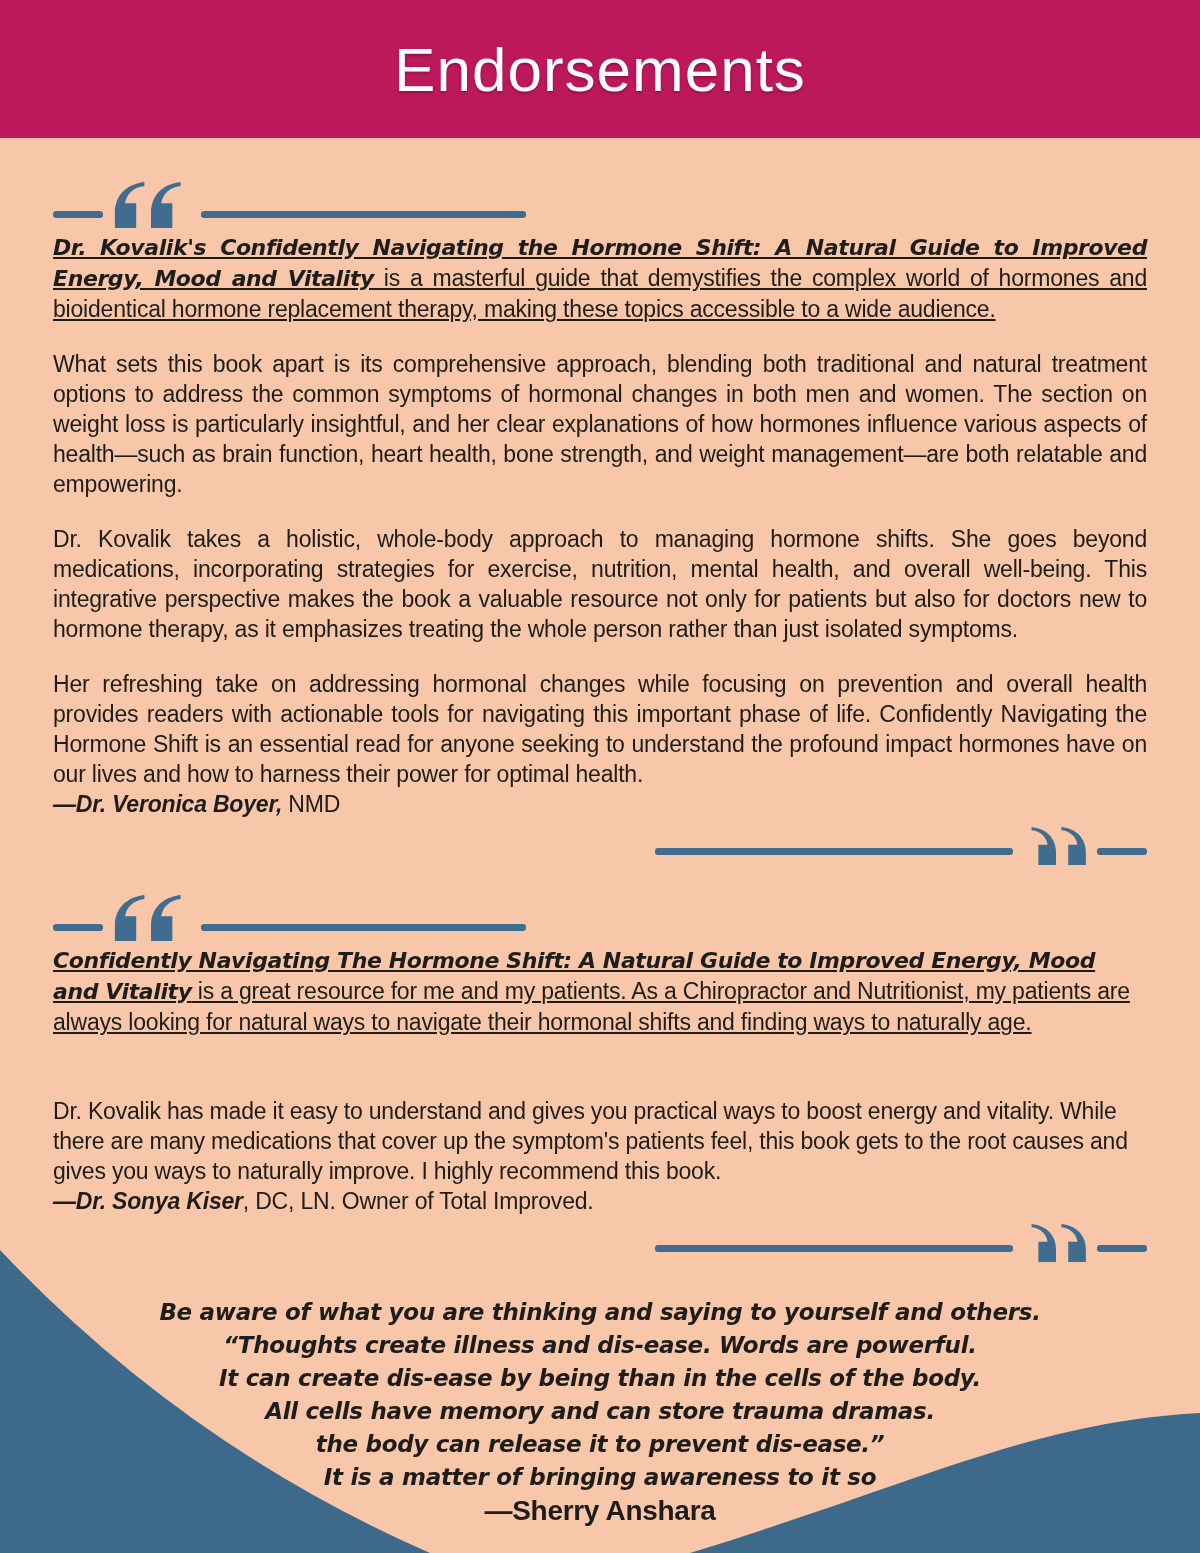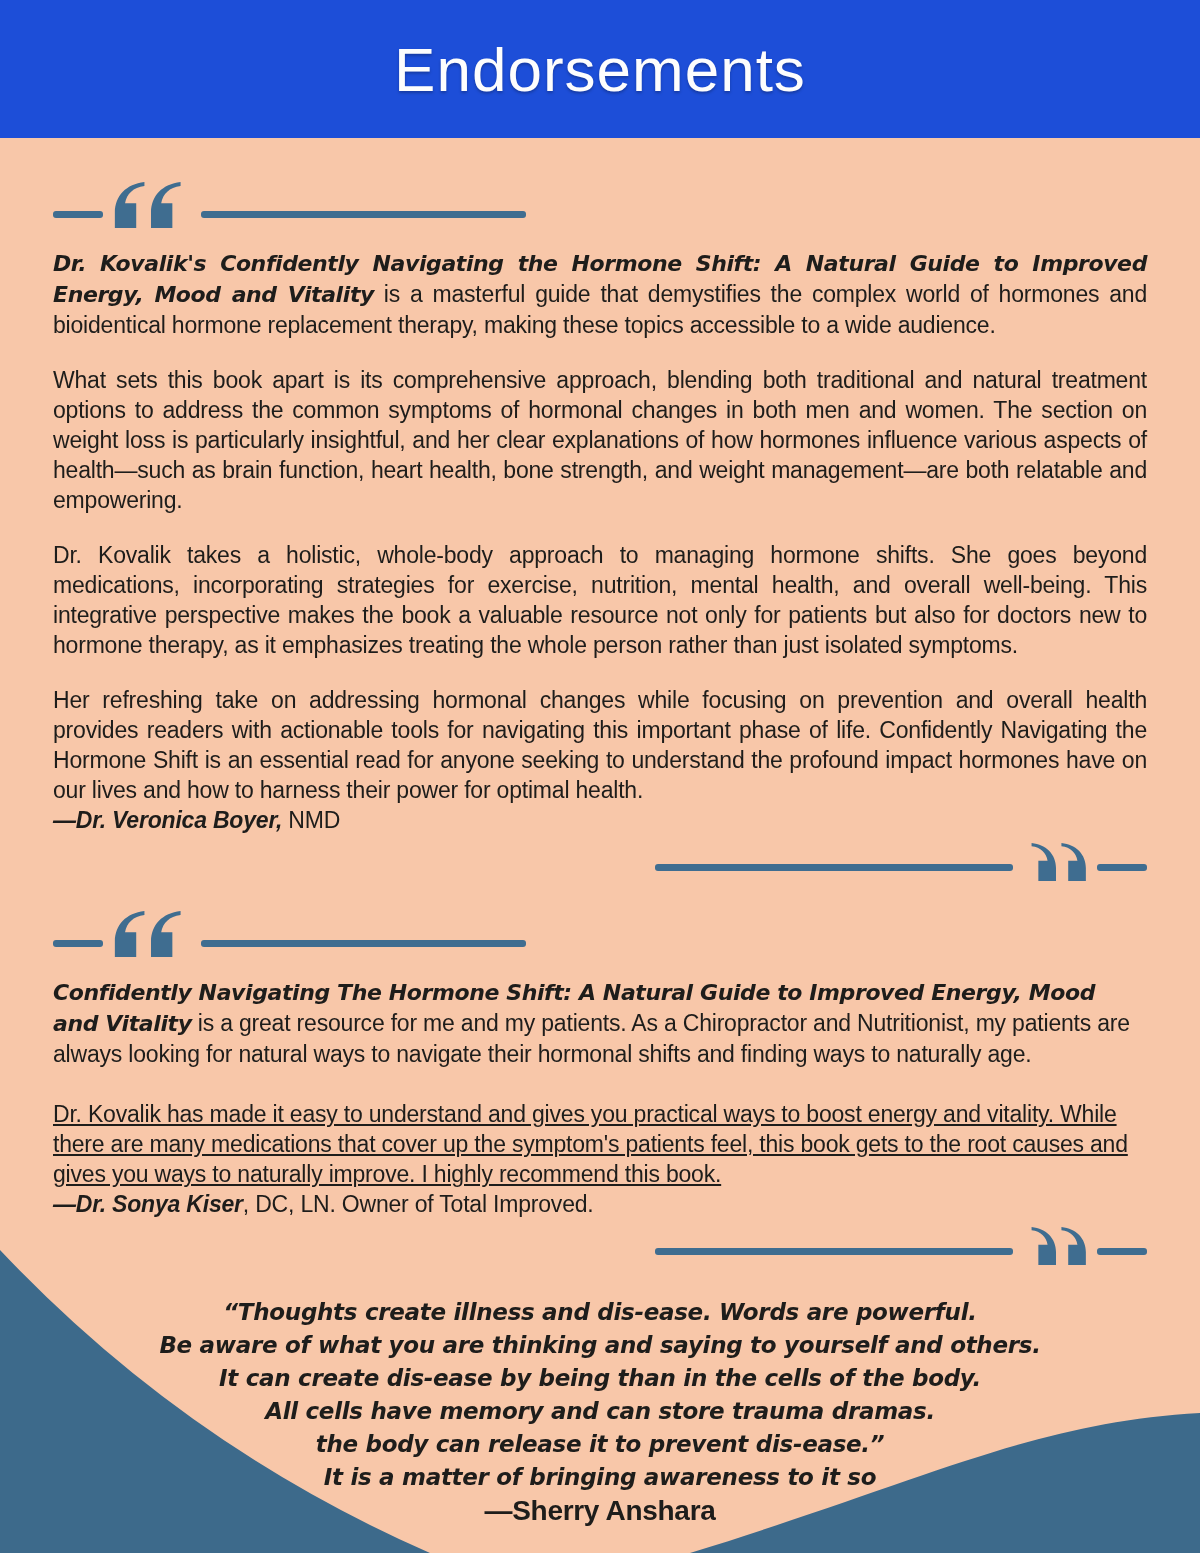--- a/index.html
+++ b/index.html
@@ -9,21 +9,21 @@
     width: 1200px;
     height: 1553px;
     margin: 0 auto;
     background: #f8c7a9;
     overflow: hidden;
     font-family: "Liberation Sans", sans-serif;
     color: #1e1d1b;
   }
   .header {
     height: 138px;
-    background: #1d4ed8;
+    background: #be185d;
     display: flex;
     align-items: center;
     justify-content: center;
   }
   .header h1 {
     font-size: 62px;
     font-weight: 400;
     letter-spacing: 1px;
     color: #fdfdfd;
     text-shadow: 0 2px 3px rgba(0,0,0,0.25);
@@ -47,22 +47,22 @@
   .qmark { display: block; }
   .qmark.flip { transform: scaleX(-1); }
 
   .para {
     font-size: 23px;
     line-height: 30px;
     letter-spacing: -0.2px;
   }
   .just { text-align: justify; }
   .mt { margin-top: 25px; }
-  .mt-first { margin-top: 20px; }
-  .mt-big { margin-top: 30px; text-decoration: underline; }
+  .mt-first { margin-top: 4px; text-decoration: underline; }
+  .mt-big { margin-top: 59px; }
   .lead { font-weight: bold; font-style: italic; font-family: "DejaVu Sans", sans-serif; font-size: 22px; letter-spacing: -0.4px; }
   .attr-bold { font-weight: bold; font-style: italic; }
 
   
   .bottom-quote {
     position: absolute;
     left: 0; right: 0;
     top: 1296px;
     z-index: 3;
     text-align: center;
@@ -143,22 +143,22 @@
       <svg class="qmark flip" width="62" height="38" viewBox="0 0 44 28">
         <path fill="#3f6d90" d="M18,0 C7,1.2 0,8.5 0,18.5 L0,28 L13,28 L13,13 L6.2,13 C7.2,7.2 11.2,3.2 18,2.4 Z"></path>
         <path fill="#3f6d90" d="M40,0 C29,1.2 22,8.5 22,18.5 L22,28 L35,28 L35,13 L28.2,13 C29.2,7.2 33.2,3.2 40,2.4 Z"></path>
       </svg>
       <span class="bar dash"></span>
     </div>
 
   </div>
 
   <div class="bottom-quote">
+    <div>Be aware of what you are thinking and saying to yourself and others.</div>
     <div>“Thoughts create illness and dis-ease. Words are powerful.</div>
-    <div>Be aware of what you are thinking and saying to yourself and others.</div>
     <div>It can create dis-ease by being than in the cells of the body.</div>
     <div>All cells have memory and can store trauma dramas.</div>
     <div>the body can release it to prevent dis-ease.”</div>
     <div>It is a matter of bringing awareness to it so</div>
     <div class="attribution">—Sherry Anshara</div>
   </div>
 
   <svg class="wave" viewBox="0 0 1200 312" preserveAspectRatio="none">
     <path fill="#3d6a8b" d="M0,9 Q185,205 430,312 L0,312 Z"></path>
     <path fill="#3d6a8b" d="M1200,172 C1030,182 930,238 690,312 L1200,312 Z"></path>

